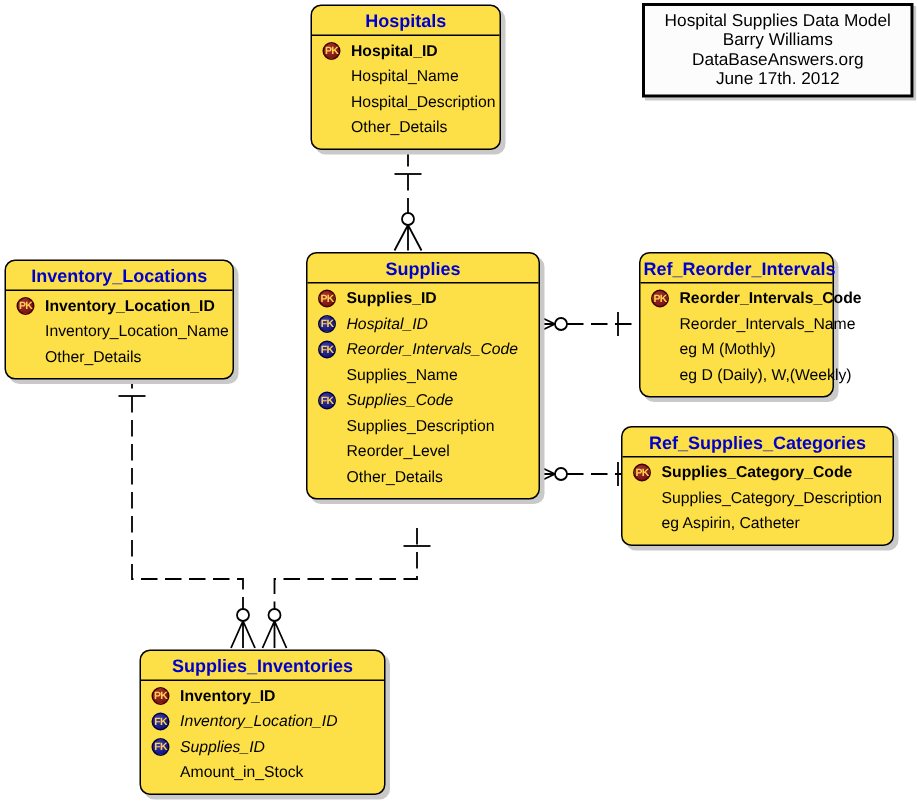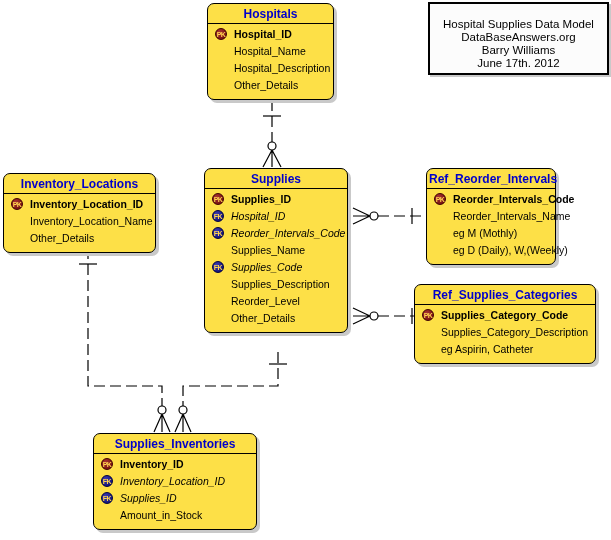--- a/index.html
+++ b/index.html
@@ -25,21 +25,21 @@
   }
   .badge.pk{background:radial-gradient(circle at 35% 30%,#a83232,#6b0a0a);border:1px solid #3f0000;}
   .badge.fk{background:radial-gradient(circle at 35% 30%,#3a3ab0,#0a0a6b);border:1px solid #000040;}
   .badge.empty{background:transparent;border:none;}
   .lab{font-size:10.5px;color:#000;white-space:nowrap;}
   .lab.pk{font-weight:bold;}
   .lab.fk{font-style:italic;}
   .infobox{
     position:absolute;left:428px;top:2px;width:181px;z-index:1;background:#fcfcfc;
     border:2px solid #000;box-shadow:2px 2px 0 #c9c9c9;text-align:center;
-    padding:14px 0 3px 0;box-sizing:border-box;
+    padding:4px 0 3px 0;box-sizing:border-box;
   }
   .infobox div{font-size:11.5px;line-height:13px;color:#000;white-space:nowrap;}
   svg line,svg path{stroke:#000;stroke-width:1.2;fill:none;}
   svg .dash{stroke-dasharray:11,5;}
   svg circle{fill:#fff;stroke:#000;stroke-width:1.2;}
 </style>
 </head>
 <body>
 
 <div class="canvas">
@@ -117,21 +117,21 @@
           <span class="badge empty"></span>
           <span class="lab">Inventory_Location_Name</span>
         </div>
         <div class="row">
           <span class="badge empty"></span>
           <span class="lab">Other_Details</span>
         </div>
       </div>
   </div>
 
-  <div class="entity" style="left:204px;top:168px;width:144px;">
+  <div class="entity" style="left:204px;top:168px;width:156px;">
     <div class="entity-header">Supplies</div>
     <div class="fields">
         <div class="row">
           <span class="badge pk">PK</span>
           <span class="lab pk">Supplies_ID</span>
         </div>
         <div class="row">
           <span class="badge fk">FK</span>
           <span class="lab fk">Hospital_ID</span>
         </div>
@@ -219,18 +219,18 @@
         </div>
         <div class="row">
           <span class="badge empty"></span>
           <span class="lab">Amount_in_Stock</span>
         </div>
       </div>
   </div>
 
   <div class="infobox">
       <div>Hospital Supplies Data Model</div>
+      <div>Barry Williams</div>
       <div>DataBaseAnswers.org</div>
-      <div>Barry Williams</div>
       <div>June 17th. 2012</div>
     </div>
 
 </div>
 
 </body></html>

